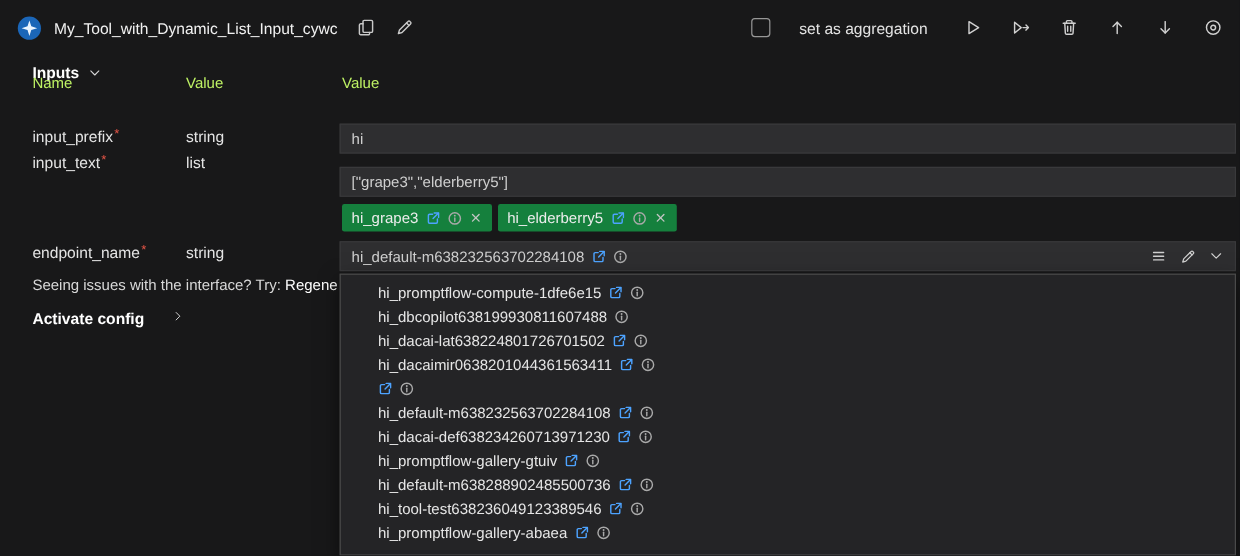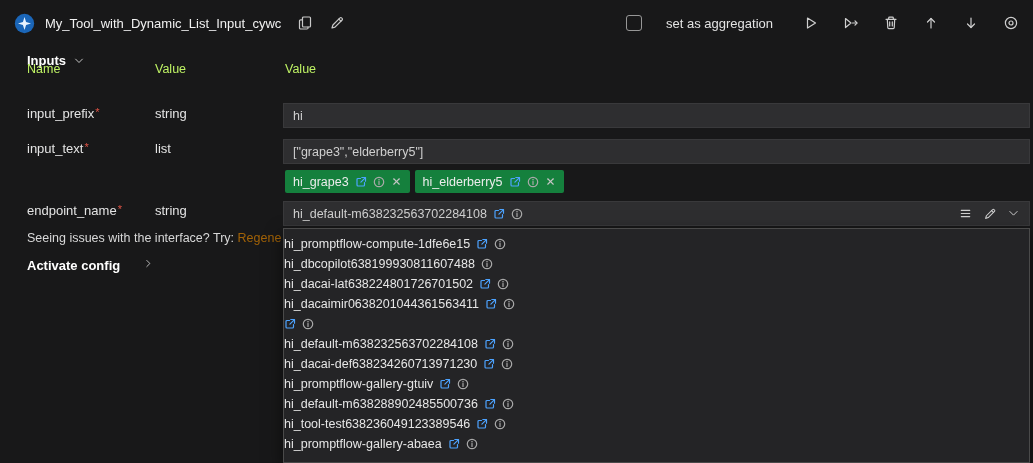--- a/index.html
+++ b/index.html
@@ -31,52 +31,52 @@
   .inputs-head { position:absolute; left:27px; top:53px; display:flex; align-items:center; gap:7px; font-size:13px; font-weight:bold; color:#fff; cursor:pointer; }
   .inputs-head .ic { color:#d8d8d8; }
 
   
   .col-hdr { position:absolute; top:62px; font-size:12.5px; color:#bef264; }
   .col-name { left:27px; } .col-type { left:155px; } .col-value { left:285px; }
 
   
   .rowlab { position:absolute; font-size:13px; color:#e4e4e4; white-space:nowrap; }
   .req { color:#e05345; font-size:11px; vertical-align:top; margin-left:1px; }
-  .r1 { top:106px; } .r2 { top:141px; } .r3 { top:203px; }
+  .r1 { top:106px; } .r2 { top:128px; } .r3 { top:203px; }
   .cname { left:27px; } .ctype { left:155px; }
 
   
   .vinput {
     position:absolute; left:283px; width:747px; height:25px;
     background:#2e2e30; border:1px solid #39393b; color:#cfcfcf;
     font-size:12.5px; font-family:"Liberation Sans", sans-serif;
     padding:0 9px; outline:none;
   }
   .vi1 { top:103px; } .vi2 { top:139px; }
   .vdiv { top:201px; display:flex; align-items:center; gap:6px; cursor:text; }
   .vdiv .spacer { flex:1; }
   .vdiv .ric { color:#cfcfcf; cursor:pointer; margin-left:4px; }
 
   
   .chips { position:absolute; left:285px; top:170px; display:flex; gap:5px; }
   .chip { background:#15803d; height:23px; display:flex; align-items:center; gap:6px; padding:0 8px; font-size:12.5px; color:#ececec; border-radius:2px; }
 
   
   .issue { position:absolute; left:27px; top:231px; font-size:12.5px; color:#d8d8d8; white-space:nowrap; }
-  .issue .lnk { color:#a16207; cursor:pointer; }
+  .issue .lnk { color:#ffffff; cursor:pointer; }
   .activate { position:absolute; left:27px; top:258px; display:flex; align-items:flex-start; gap:23px; font-size:13px; font-weight:bold; color:#fff; cursor:pointer; }
   .activate .ic { color:#d8d8d8; }
 
   
   .dd {
     position:absolute; left:283px; top:228px; width:747px; height:235px;
     background:#242426; border:1px solid #4a4a4a; box-shadow:0 6px 16px rgba(0,0,0,.55);
     z-index:20; padding-top:5px; overflow:hidden;
   }
-  .dd-item { height:20px; display:flex; align-items:center; gap:6px; padding:0 0; font-size:12.5px; color:#e6e6e6; cursor:pointer; white-space:nowrap; }
+  .dd-item { height:20px; display:flex; align-items:center; gap:6px; padding:0 19px; font-size:12.5px; color:#e6e6e6; cursor:pointer; white-space:nowrap;margin-left:12px; }
 </style>
 </head>
 <body>
 
 <svg width="0" height="0" style="position:absolute">
   <defs>
     <g id="ic-ext">
       <path d="M5.5 2.5H3A1 1 0 0 0 2 3.5V9a1 1 0 0 0 1 1h5.5a1 1 0 0 0 1-1V6.5"></path>
       <path d="M6.8 1.5h3.7v3.7"></path>
       <path d="M10.2 1.8L5.9 6.1"></path>

